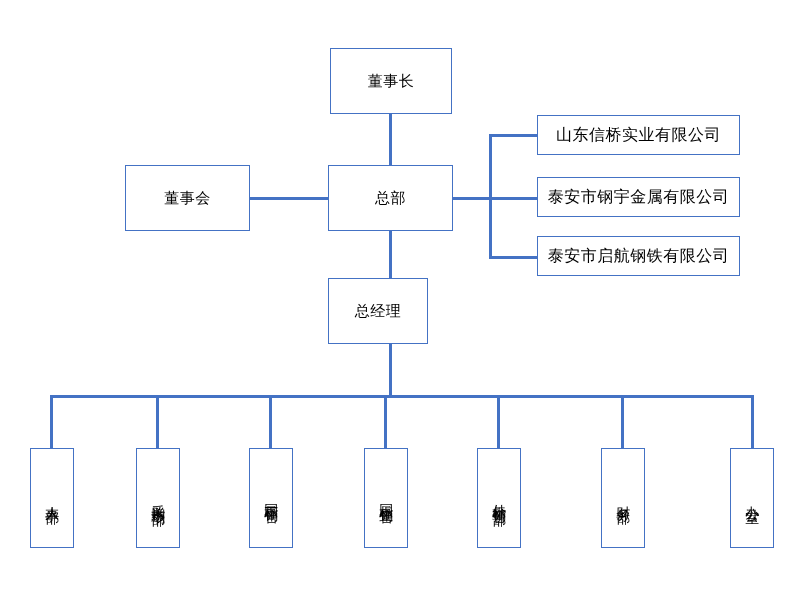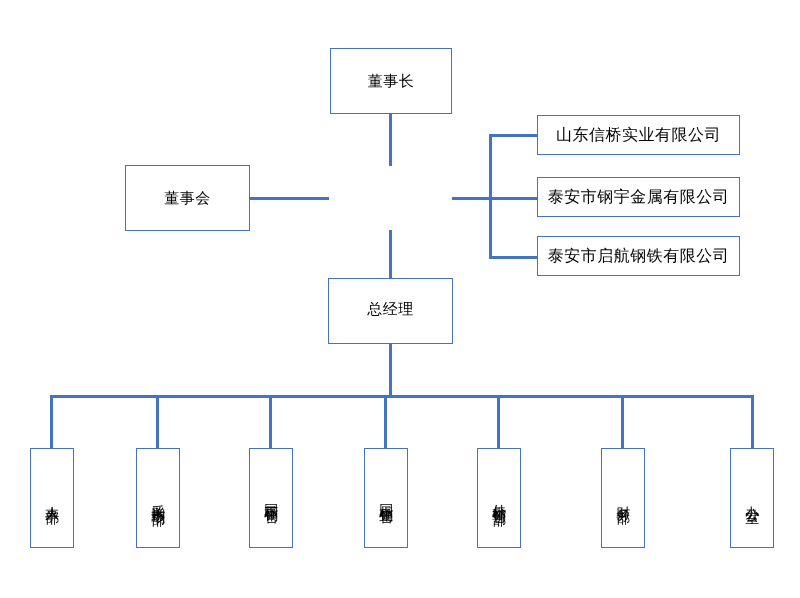--- a/index.html
+++ b/index.html
@@ -84,22 +84,25 @@
   <div class="conn v" style="left:751px; top:395px; height:54px;"></div>
 
   <div class="node" style="left:330px; top:48px; width:122px; height:66px;">
     <span class="node-label">董事长</span>
   </div>
 
   <div class="node" style="left:125px; top:165px; width:125px; height:66px;justify-content:center;">
     <span class="node-label">董事会</span>
   </div>
 
+  <div class="node" style="left:328px; top:165px; width:125px; height:66px;">
+    <span class="node-label">总部</span>
+  </div>
 
-  <div class="node" style="left:328px; top:278px; width:125px; height:66px;font-family:Liberation Mono, monospace;">
+  <div class="node" style="left:328px; top:278px; width:100px; height:66px;">
     <span class="node-label">总经理</span>
   </div>
 
   <div class="node subsidiary" style="left:537px; top:115px; width:203px; height:40px;">
     <span class="node-label">山东信桥实业有限公司</span>
   </div>
   <div class="node subsidiary" style="left:537px; top:177px; width:203px; height:40px;">
     <span class="node-label">泰安市钢宇金属有限公司</span>
   </div>
   <div class="node subsidiary" style="left:537px; top:236px; width:203px; height:40px;justify-content:center;">

